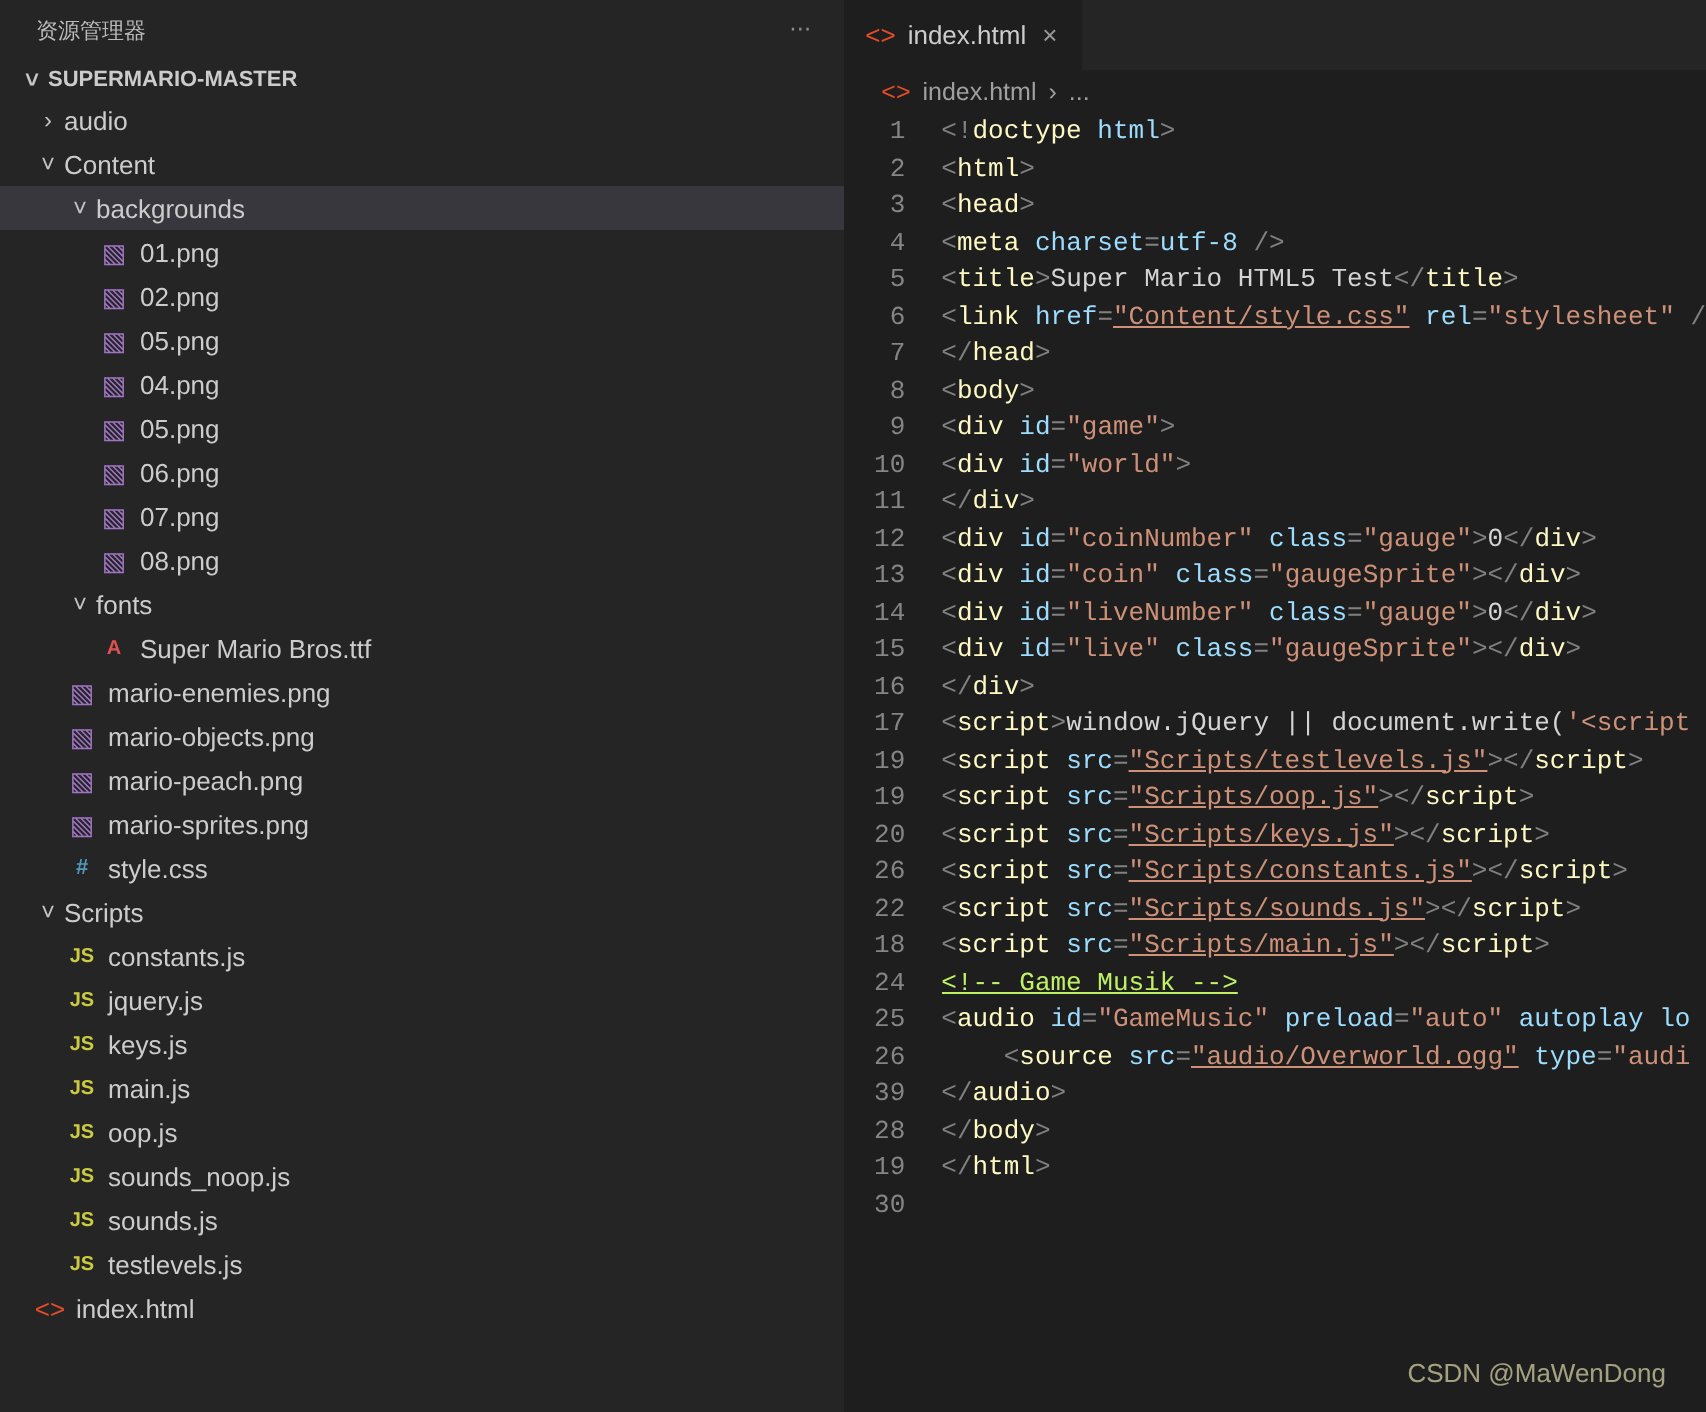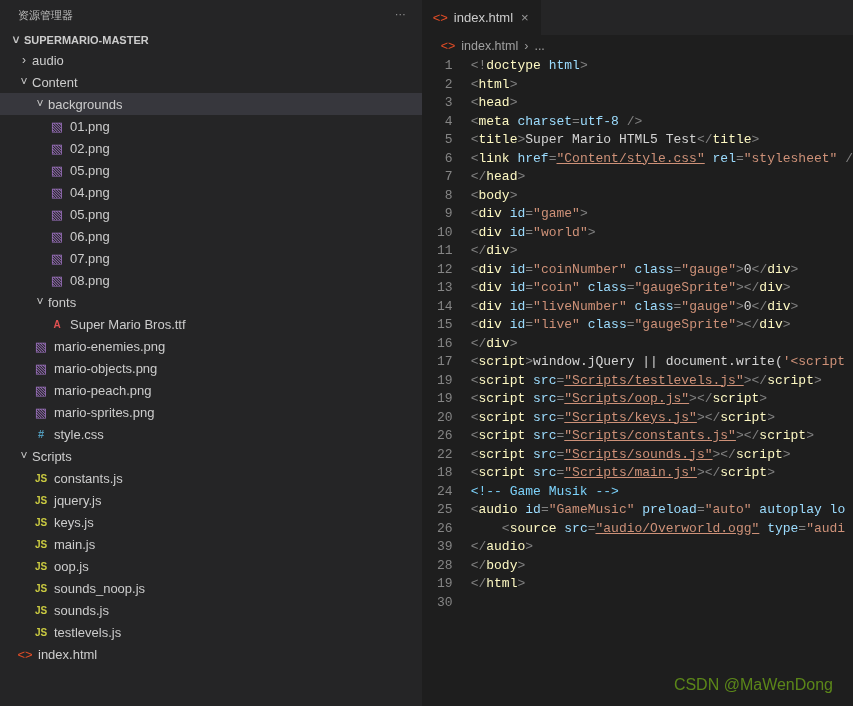--- a/index.html
+++ b/index.html
@@ -122,27 +122,27 @@
   flex: 1;
   white-space: pre;
   overflow: hidden;
 }
 .t-punc { color: #808080; }
 .t-tag { color: #fef9c3; }
 .t-attr { color: #9cdcfe; }
 .t-str { color: #ce9178; }
 .t-str-u { color: #ce9178; text-decoration: underline; }
 .t-text { color: #d4d4d4; }
-.t-comment { color: #7dd3fc; }
+.t-comment { color: #bef264; text-decoration: underline; }
 .watermark {
   position: absolute;
   bottom: 12px;
   right: 20px;
-  color: #84cc16;
-  font-size: 16px;
+  color: #fef9c3;
+  font-size: 13px;
   opacity: 0.6;
 }
 </style>
 </head>
 <body>
 
 <div class="sidebar">
   <div class="sidebar-header">
     <span>资源管理器</span>
     <div class="sidebar-actions">

